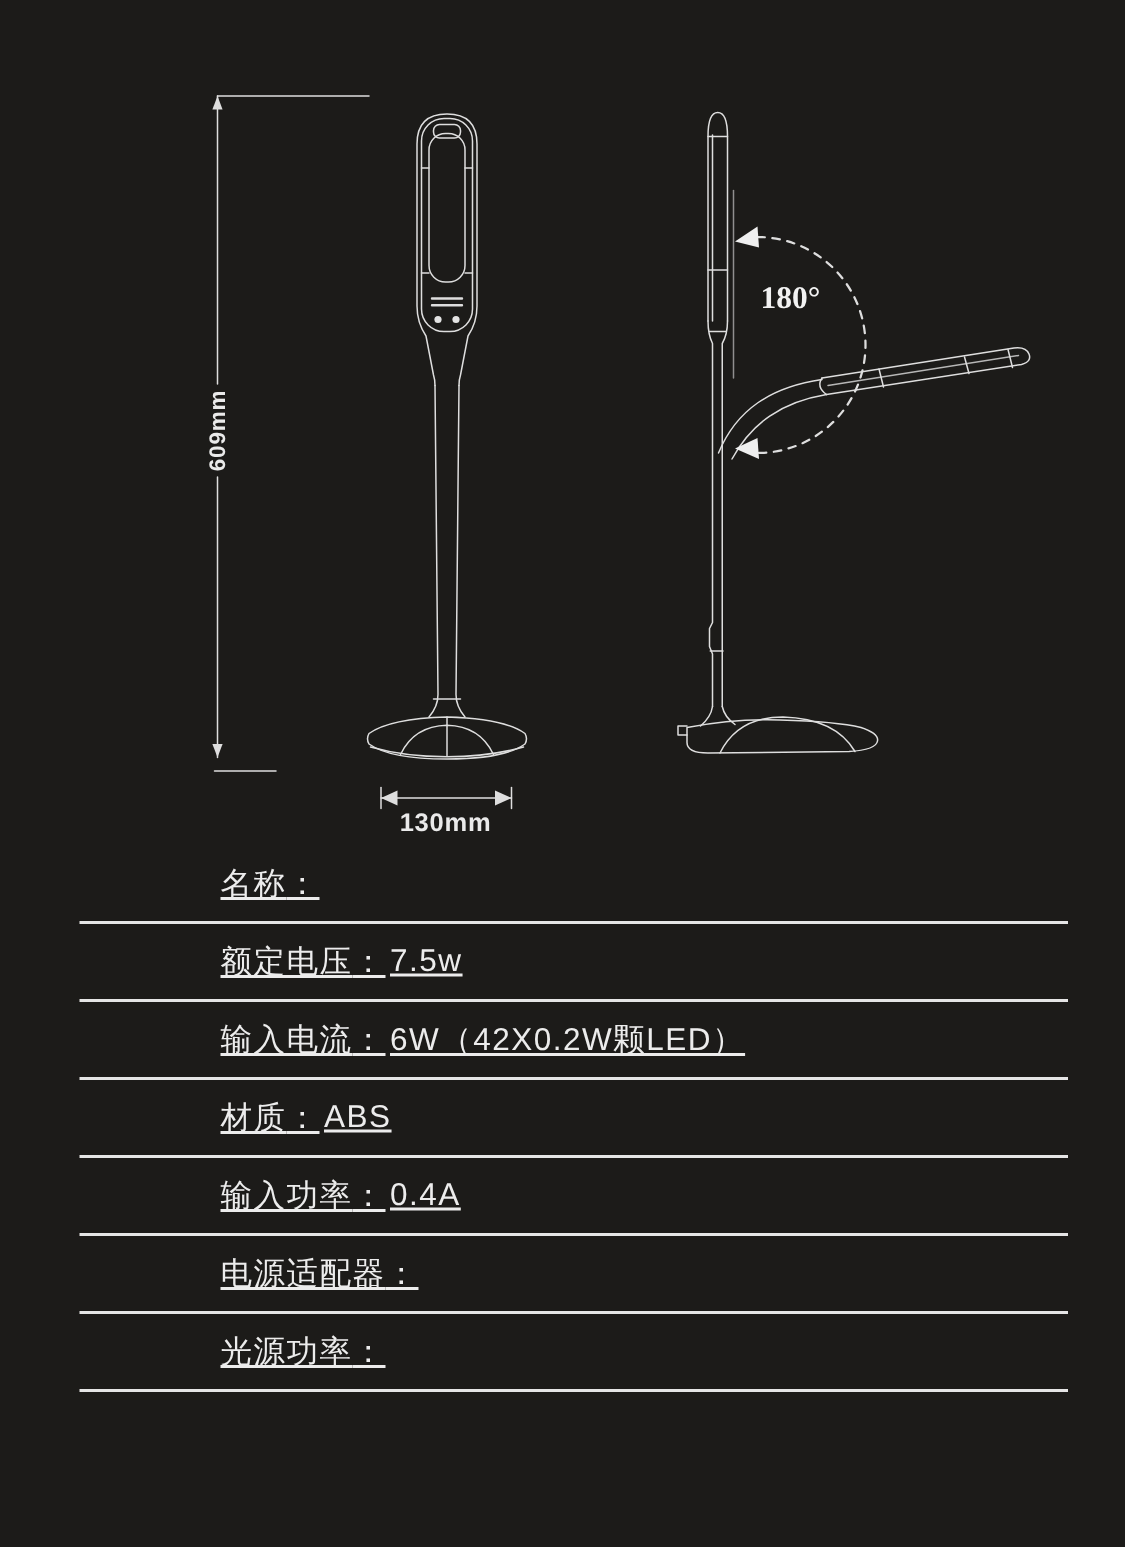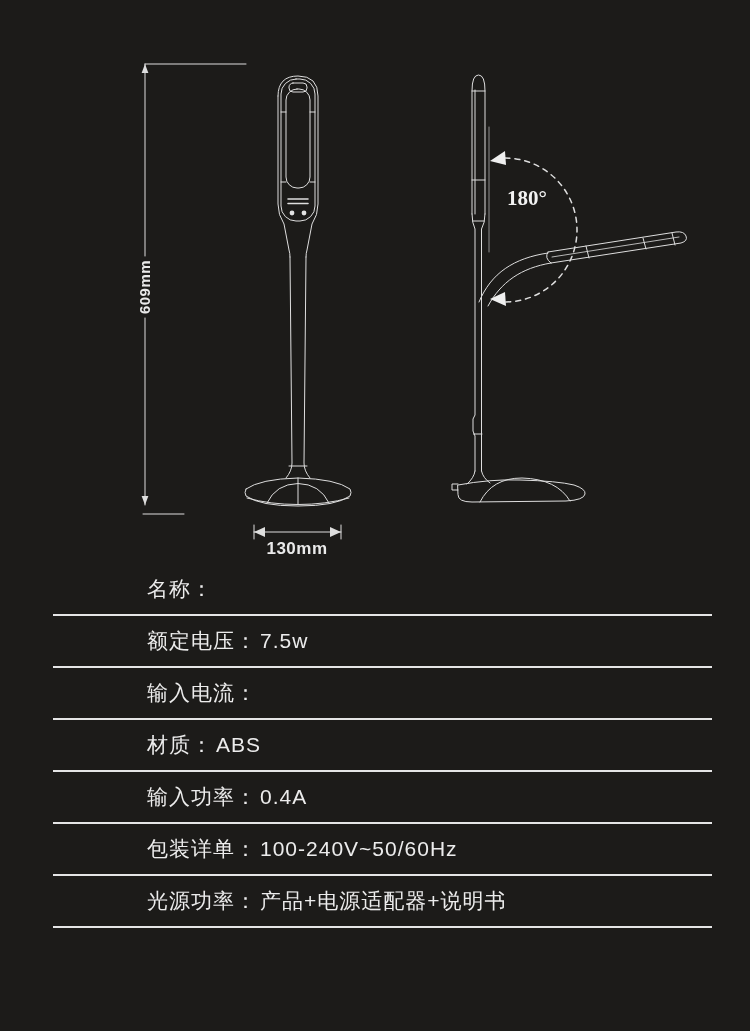--- a/index.html
+++ b/index.html
@@ -12,21 +12,21 @@
   .dim-label{fill:#eaeaea;font-size:15px;font-weight:bold;letter-spacing:.5px;
              font-family:"Liberation Sans","DejaVu Sans",sans-serif;}
   .dim-label-w{fill:#eaeaea;font-size:17px;font-weight:bold;letter-spacing:.5px;
              font-family:"Liberation Sans","DejaVu Sans",sans-serif;}
   .angle-label{fill:#f2f2f2;font-size:21px;font-weight:bold;
              font-family:"Liberation Serif","DejaVu Serif",serif;}
   .spec-table{position:absolute;left:53px;top:564px;width:659px;}
   .spec-row{
     box-sizing:border-box;height:52px;display:flex;align-items:center;
     padding-left:94px;border-bottom:2px solid #e5e5e5;
-    font-size:21px;color:#ececec;letter-spacing:1px;white-space:nowrap;
+    font-size:21px;color:#ececec;letter-spacing:1px;white-space:nowrap;text-decoration:underline;
   }
   .spec-sep{margin-right:3px;}
 </style>
 </head>
 <body>
 
 <div class="stage">
 
   <svg class="diagram-svg" width="750" height="564" viewBox="0 0 750 564">
     <g stroke="#dedede" stroke-width="1" fill="none" stroke-linecap="round" stroke-linejoin="round">
@@ -106,36 +106,35 @@
         <span class="spec-sep">：</span>
     </div>
     <div class="spec-row">
       <span class="spec-label">额定电压</span>
         <span class="spec-sep">：</span>
         <span class="spec-value">7.5w</span>
     </div>
     <div class="spec-row">
       <span class="spec-label">输入电流</span>
         <span class="spec-sep">：</span>
+        <span class="spec-value">6W（42X0.2W颗LED）</span>
     </div>
     <div class="spec-row">
       <span class="spec-label">材质</span>
         <span class="spec-sep">：</span>
         <span class="spec-value">ABS</span>
     </div>
     <div class="spec-row">
       <span class="spec-label">输入功率</span>
         <span class="spec-sep">：</span>
         <span class="spec-value">0.4A</span>
     </div>
     <div class="spec-row">
-      <span class="spec-label">包装详单</span>
+      <span class="spec-label">电源适配器</span>
         <span class="spec-sep">：</span>
-        <span class="spec-value">100-240V~50/60Hz</span>
     </div>
     <div class="spec-row">
       <span class="spec-label">光源功率</span>
         <span class="spec-sep">：</span>
-        <span class="spec-value">产品+电源适配器+说明书</span>
     </div>
   </div>
 
 </div>
 
 </body></html>

